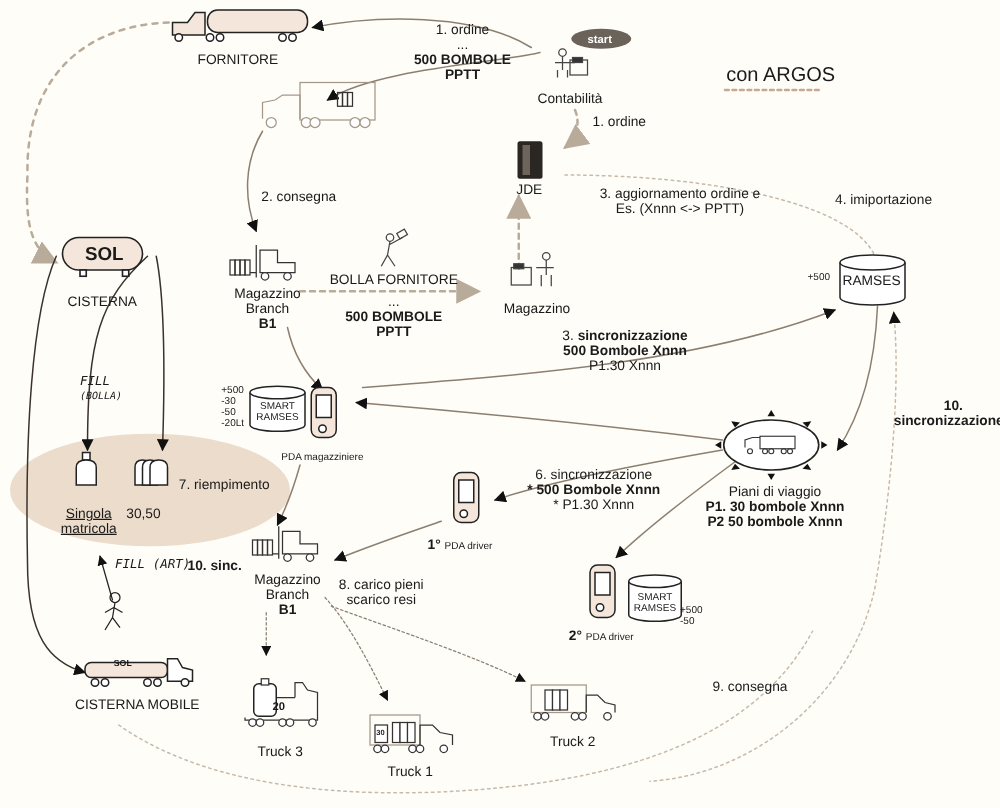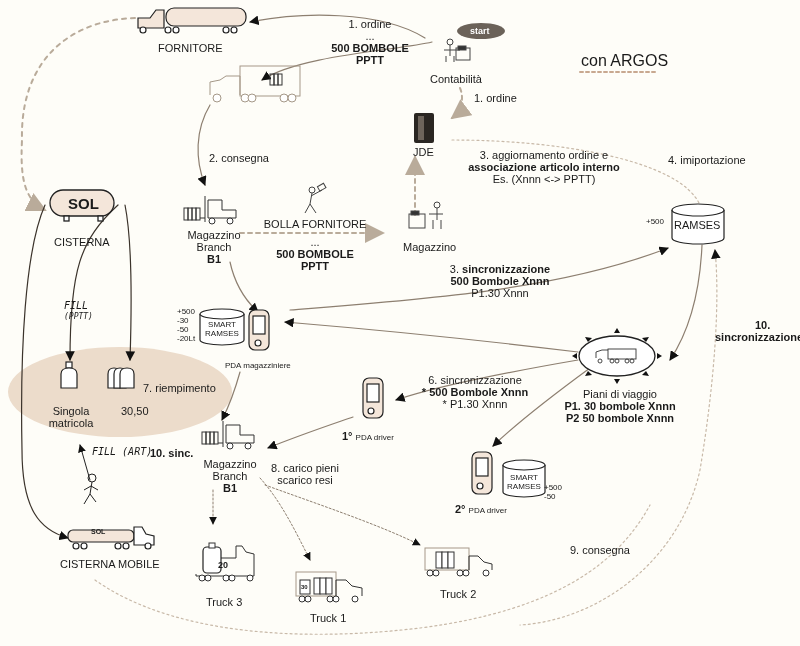--- a/index.html
+++ b/index.html
@@ -268,21 +268,20 @@
   <div class="b">500 BOMBOLE</div>
   <div class="b">PPTT</div>
 </div>
 
 <div class="lbl" style="left:430px;top:73px;">Contabilità</div>
 <div class="lbl" style="left:474px;top:92px;">1. ordine</div>
 <div class="lbl" style="left:413px;top:146px;">JDE</div>
 
 <div class="lbl c" style="left:455px;top:149px;width:178px;">
   <div>3. aggiornamento ordine e</div>
-  <div class="b">associazione articolo interno</div>
   <div>Es. (Xnnn &lt;-&gt; PPTT)</div>
 </div>
 
 <div class="lbl" style="left:668px;top:154px;">4. imiportazione</div>
 <div class="lbl" style="left:209px;top:152px;">2. consegna</div>
 
 <div class="lbl b" style="left:68px;top:196px;font-size:15px;line-height:16px;">SOL</div>
 <div class="lbl" style="left:54px;top:236px;">CISTERNA</div>
 
 <div class="lbl c" style="left:184px;top:229px;width:60px;">
@@ -333,29 +332,29 @@
 </div>
 
 <div class="lbl c" style="left:560px;top:388px;width:120px;">
   <div>Piani di viaggio</div>
   <div class="b">P1. 30 bombole Xnnn</div>
   <div class="b">P2 50 bombole Xnnn</div>
 </div>
 
 <div class="lbl hand" style="left:64px;top:300px;">
   <div>FILL</div>
-  <div class="sm">(PPTT)</div>
+  <div class="sm">(BOLLA)</div>
 </div>
 
 <div class="lbl" style="left:143px;top:382px;">7. riempimento</div>
-<div class="lbl c" style="left:46px;top:405px;width:50px;">
+<div class="lbl c" style="left:46px;top:405px;width:50px;text-decoration:underline;">
   <div>Singola</div>
   <div>matricola</div>
 </div>
-<div class="lbl" style="left:101px;top:405px;margin-left:20px;">30,50</div>
+<div class="lbl" style="left:101px;top:405px;">30,50</div>
 
 <div class="lbl c" style="left:342px;top:430px;width:50px;">
   <span class="b">1°</span>
   <span class="sm">PDA driver</span>
 </div>
 
 <div class="lbl hand" style="left:92px;top:446px;">FILL (ART)</div>
 <div class="lbl b u" style="left:150px;top:447px;">10. sinc.</div>
 
 <div class="lbl c" style="left:200px;top:458px;width:60px;">

